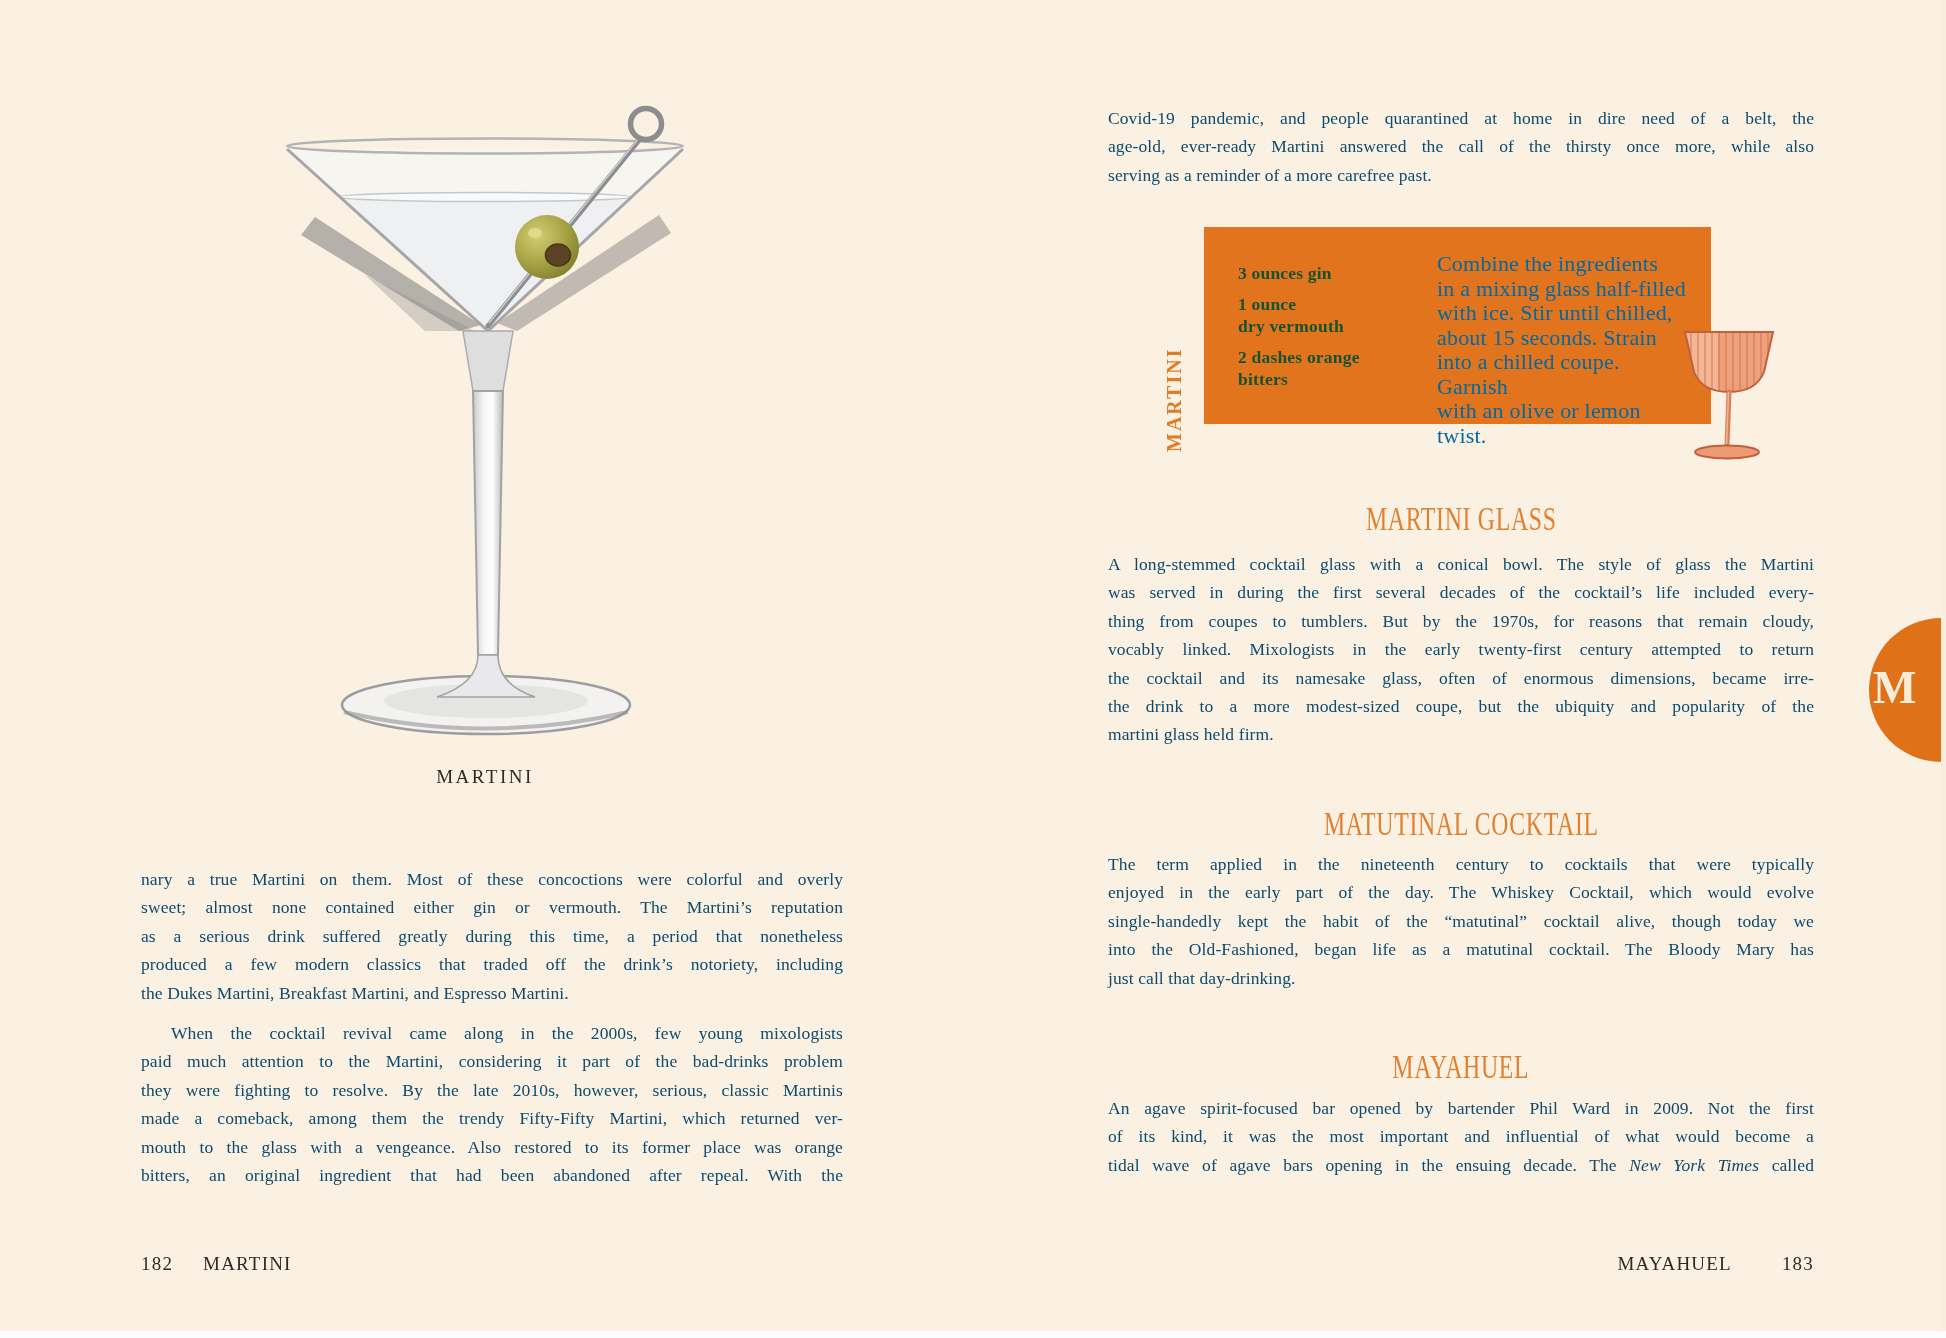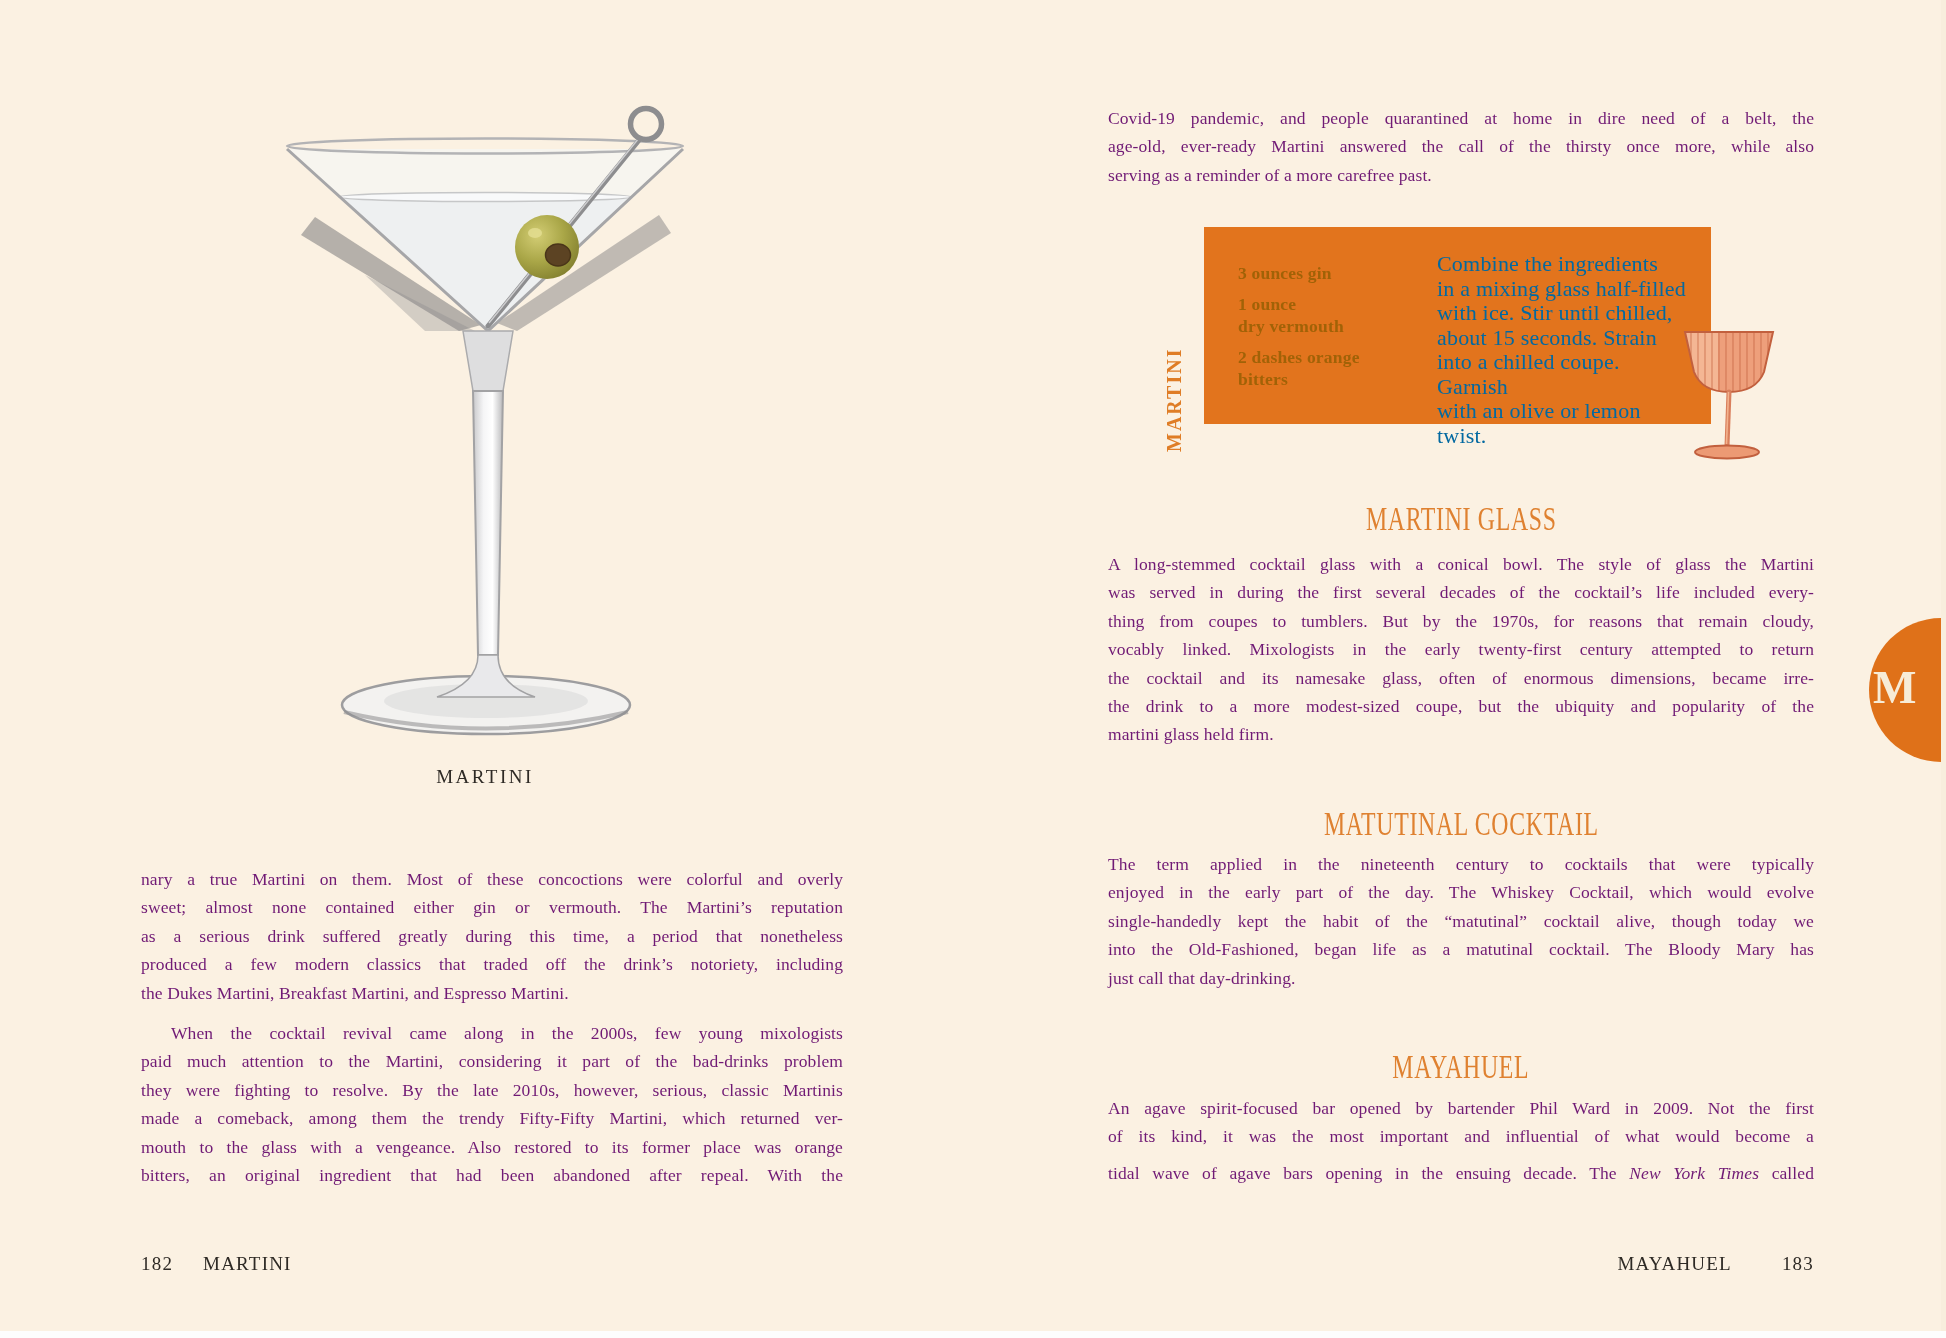--- a/index.html
+++ b/index.html
@@ -6,54 +6,54 @@
   body{width:1946px;height:1338px;overflow:hidden;
        font-family:"Liberation Serif","DejaVu Serif",serif;}
   #spread{position:relative;width:1946px;height:1338px;background:#fbf1e2;color:#36312a;}
 
   
   .tline{display:block;}
   .just .tline{text-align:justify;text-align-last:justify;text-justify:inter-word;}
   .just:not(.cont) .tline:last-child{text-align-last:left;}
   .ind .tline:first-child{text-indent:30px;}
 
-  .bodytext{position:absolute;font-size:17.5px;line-height:28.4px;letter-spacing:.1px;color:#701a75;}
+  .bodytext{position:absolute;font-size:17.5px;line-height:28.4px;letter-spacing:.1px;color:#0c4a6e;}
 
   
   .glass-svg{position:absolute;left:245px;top:95px;}
   .caption{position:absolute;left:245px;top:766px;width:480px;text-align:center;
            font-size:19px;letter-spacing:2.5px;color:#2e2a25;}
   .footer{position:absolute;top:1253px;font-size:19px;letter-spacing:1.2px;color:#2e2a25;display:flex;}
   .footer-left{left:141px;gap:30px;}
   .footer-right{left:1108px;width:706px;justify-content:flex-end;gap:50px;}
 
   
   .recipe-box{position:absolute;left:1204px;top:227px;width:507px;height:197px;background:#e2741d;}
   .side-label{position:absolute;left:1163px;top:452px;width:112px;height:26px;
               transform:rotate(-90deg);transform-origin:0 0;
               font-weight:700;font-size:20px;letter-spacing:2px;color:#df7d26;white-space:nowrap;}
   .ingredients{position:absolute;left:1238px;top:262px;width:180px;
-               font-weight:700;font-size:17.5px;line-height:22px;letter-spacing:.2px;color:#a16207;}
+               font-weight:700;font-size:17.5px;line-height:22px;letter-spacing:.2px;color:#14532d;}
   .ingredients .item{margin-bottom:9px;}
   .instructions{position:absolute;left:1437px;top:252px;width:252px;
                 font-size:22px;line-height:24.5px;letter-spacing:.2px;color:#0369a1;}
   .coupe-svg{position:absolute;left:1676px;top:326px;}
 
   .sec-heading{position:absolute;left:1108px;width:706px;text-align:center;
                font-size:34px;line-height:40px;color:#df8130;white-space:nowrap;}
   .sec-heading>span{display:inline-block;transform:scaleX(.7);transform-origin:center;letter-spacing:1px;}
   .h1{top:499px;} .h2{top:804px;} .h3{top:1047px;}
   .p-intro{left:1108px;top:104px;width:706px;}
   .p1{left:1108px;top:550px;width:706px;}
   .p2{left:1108px;top:850px;width:706px;}
   .p3{left:1108px;top:1094px;width:706px;}
   .p-left{left:141px;top:865px;width:702px;}
   .p-left2{margin-top:12px;}
 
-  .mayalast{text-align:justify;text-align-last:justify;text-justify:inter-word;margin-top:8px;}
+  .mayalast{text-align:justify;text-align-last:justify;text-justify:inter-word;}
   .mayalast .it{font-style:italic;}
 
   
   .letter-tab{position:absolute;left:1869px;top:618px;width:144px;height:144px;border-radius:50%;
               background:#df7119;display:flex;align-items:center;}
   .letter-tab .glyph{position:absolute;left:4px;top:50%;transform:translateY(-54%);
                      font-weight:700;font-size:46px;color:#f7ecd7;}
 
   .edge-right{position:absolute;right:0;top:0;width:5px;height:1338px;background:#f8eedd;z-index:40;}
   .edge-bottom{position:absolute;left:0;bottom:0;width:1946px;height:7px;background:#fdfdfd;z-index:41;}

